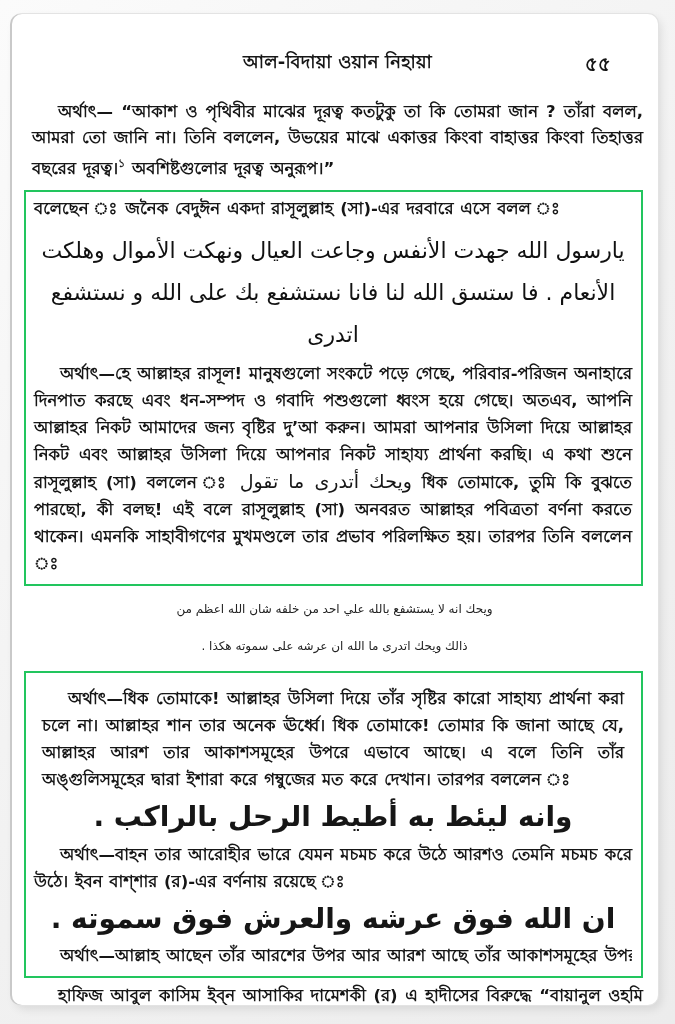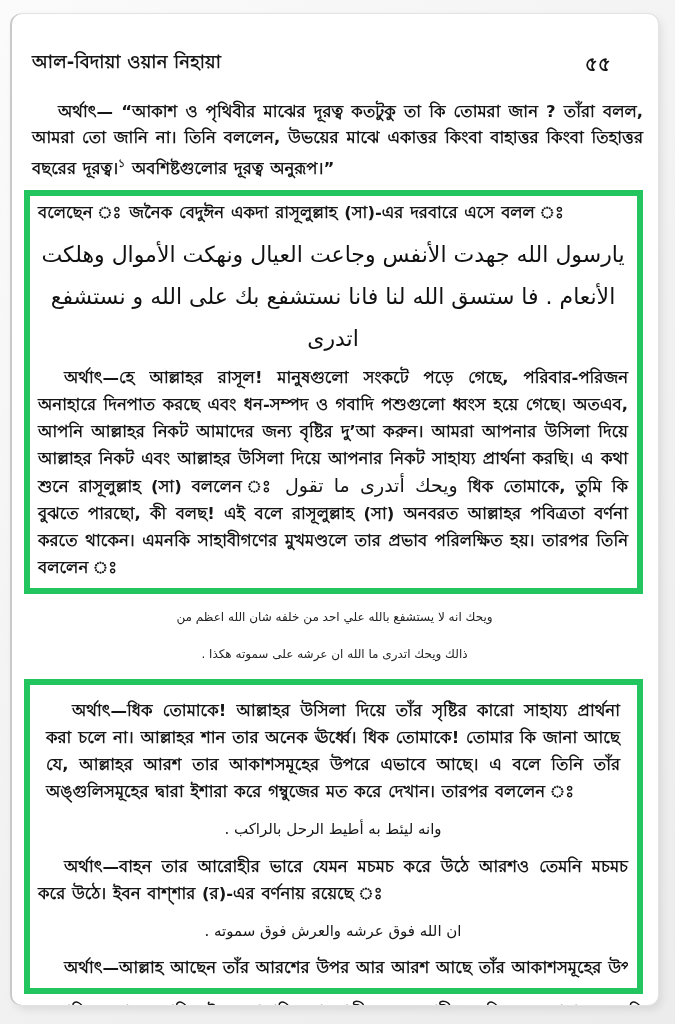--- a/index.html
+++ b/index.html
@@ -9,35 +9,35 @@
     font-family:"DejaVu Sans","Liberation Sans",sans-serif;
     -webkit-font-smoothing:antialiased;
   }
   .page{
     position:absolute;left:12px;top:14px;width:646px;height:991px;
     background:#ffffff;border-radius:10px;
     box-shadow:-2px 0 0 #c9c9c9,0 0 0 1px #e3e3e3,3px 4px 10px rgba(0,0,0,0.10);
     overflow:hidden;
   }
   .content{padding:30px 15px 0 20px;color:#161616;}
-  .hdr{position:relative;text-align:left;font-size:18px;font-weight:bold;
+  .hdr{position:relative;text-align:center;font-size:18px;font-weight:bold;
        letter-spacing:.2px;margin:4px 0 20px 0;}
   .pgnum{position:absolute;right:32px;top:1px;font-size:20px;font-weight:bold;}
   .bn{font-size:16.5px;font-weight:bold;line-height:26px;text-align:justify;
       word-spacing:1px;}
   .indent{text-indent:26px;}
   .oneline{white-space:nowrap;overflow:hidden;}
-  .redbox{border:6px solid #22c55e;margin:2px 0 4px -8px;padding:4px 9px 7px 8px;}
+  .redbox{border:2px solid #22c55e;margin:2px 0 4px -8px;padding:4px 9px 7px 8px;}
   .ar-block{direction:rtl;font-size:22px;font-weight:500;line-height:42px;
             text-align:center;margin:8px 0 4px 0;color:#111;}
   .ar-line-left{text-align:left;}
   .ar-mid{direction:rtl;font-size:12px;font-weight:500;line-height:37px;
           text-align:center;margin:5px 6px 6px 0;color:#222;}
   .ar-inline{direction:rtl;unicode-bidi:embed;font-size:19px;font-weight:500;}
-  .ar-single{direction:rtl;font-size:15px;font-weight:400;line-height:30px;
+  .ar-single{direction:rtl;font-size:28px;font-weight:700;line-height:30px;
              text-align:center;margin:9px 0 9px 0;}
   .box-p{margin:2px 0 0 0;}
   .closing{margin-top:6px;}
   sup{font-size:11px;}
 </style>
 </head>
 <body>
 
 <div class="page">
   <div class="content">

